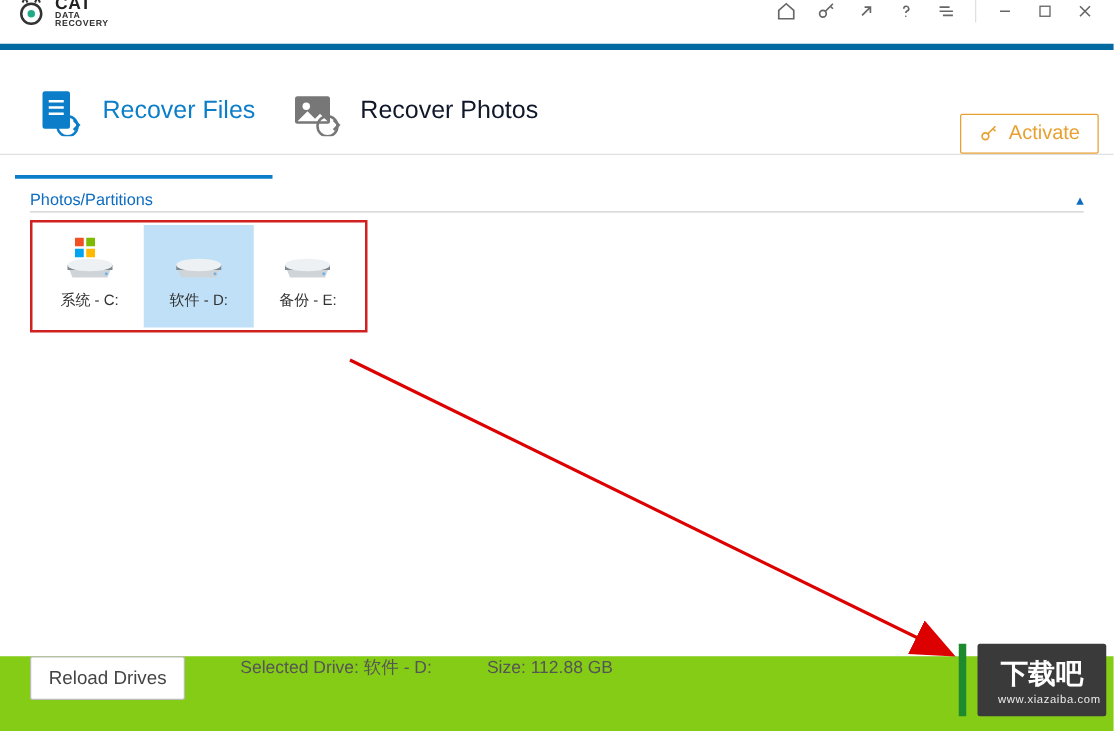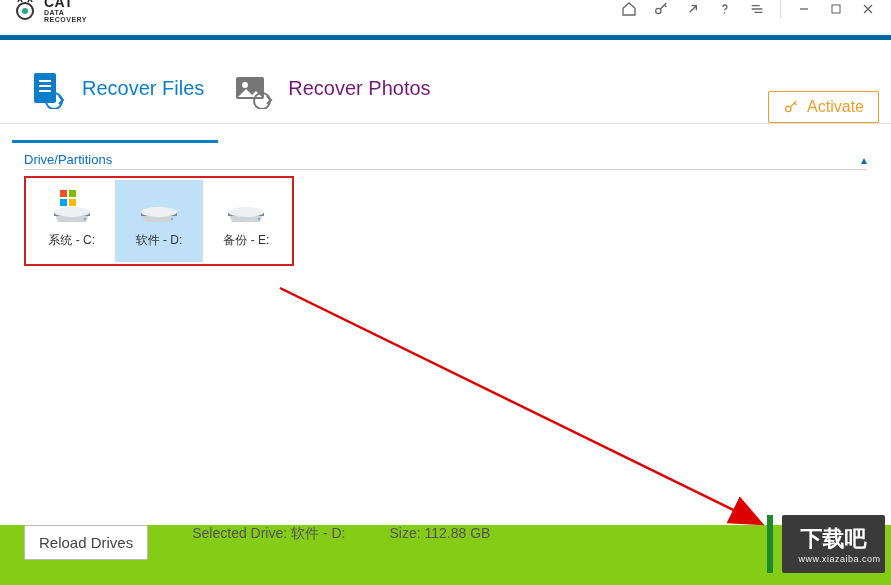--- a/index.html
+++ b/index.html
@@ -13,21 +13,21 @@
     .logo-cat { font-weight: 900; font-size: 14px; letter-spacing: 0.5px; color: #222; }
     .logo-sub { font-size: 7px; color: #333; font-weight: 600; letter-spacing: 0.5px; }
     .titlebar-spacer { flex: 1; }
     .titlebar-btns { display: flex; gap: 2px; }
     .tbtn { width: 30px; height: 30px; display: flex; align-items: center; justify-content: center; cursor: pointer; color: #666; }
     .tbtn svg { width: 16px; height: 16px; }
     .tbtn-sep { width: 1px; background: #e0e0e0; margin: 6px 6px; }
     
     
     .tabbar { height: 84px; border-bottom: 1px solid #e0e0e0; display: flex; align-items: flex-end; padding: 0 12px; }
-    .tab { display: flex; align-items: center; gap: 14px; padding: 14px 14px; cursor: pointer; color: #701a75; position: relative; }
+    .tab { display: flex; align-items: center; gap: 14px; padding: 14px 14px; cursor: pointer; color: #0f172a; position: relative; }
     .tab.active { color: #0c7ec9; }
     .tab.active::after { content:""; position:absolute; left:0; right:0; bottom:-20px; height:3px; background:#0c7ec9; }
     .tab-icon { width: 42px; height: 42px; display:flex; align-items:center; justify-content:center; }
     .tab-label { font-size: 20px; }
     .tabbar-spacer { flex: 1; }
     .activate-btn { border: 1px solid #e8a030; color: #e8a030; background:#fff; padding: 6px 14px; font-size: 16px; display:flex; align-items:center; gap:8px; cursor:pointer; border-radius:2px; }
     
     
     .main { padding: 28px 24px 0 24px; position: relative; height: calc(100% - 40px - 84px - 60px); }
     .section-hdr { display:flex; align-items:center; justify-content:space-between; border-bottom: 1px solid #d0d0d0; padding-bottom: 2px; }
@@ -150,21 +150,21 @@
     <svg width="16" height="16" viewBox="0 0 24 24" fill="none" stroke="#e8a030" stroke-width="2">
         <circle cx="8" cy="15" r="4"></circle>
         <path d="M11 12 L20 3 M17 6 L20 9"></path>
       </svg>
     <span>Activate</span>
   </button>
 </div>
 
 <div class="main">
   <div class="section-hdr">
-    <span class="section-title">Drive/Partitions</span>
+    <span class="section-title">Photos/Partitions</span>
     <span class="chevup">▴</span>
   </div>
   <div class="drive-row">
 
   <div class="drive">
         <div class="drive-icon">
     <svg class="oslogo" width="16" height="16" viewBox="0 0 16 16">
             <rect x="0" y="0" width="7" height="7" fill="#f25022"></rect>
             <rect x="9" y="0" width="7" height="7" fill="#7fba00"></rect>
             <rect x="0" y="9" width="7" height="7" fill="#00a4ef"></rect>

